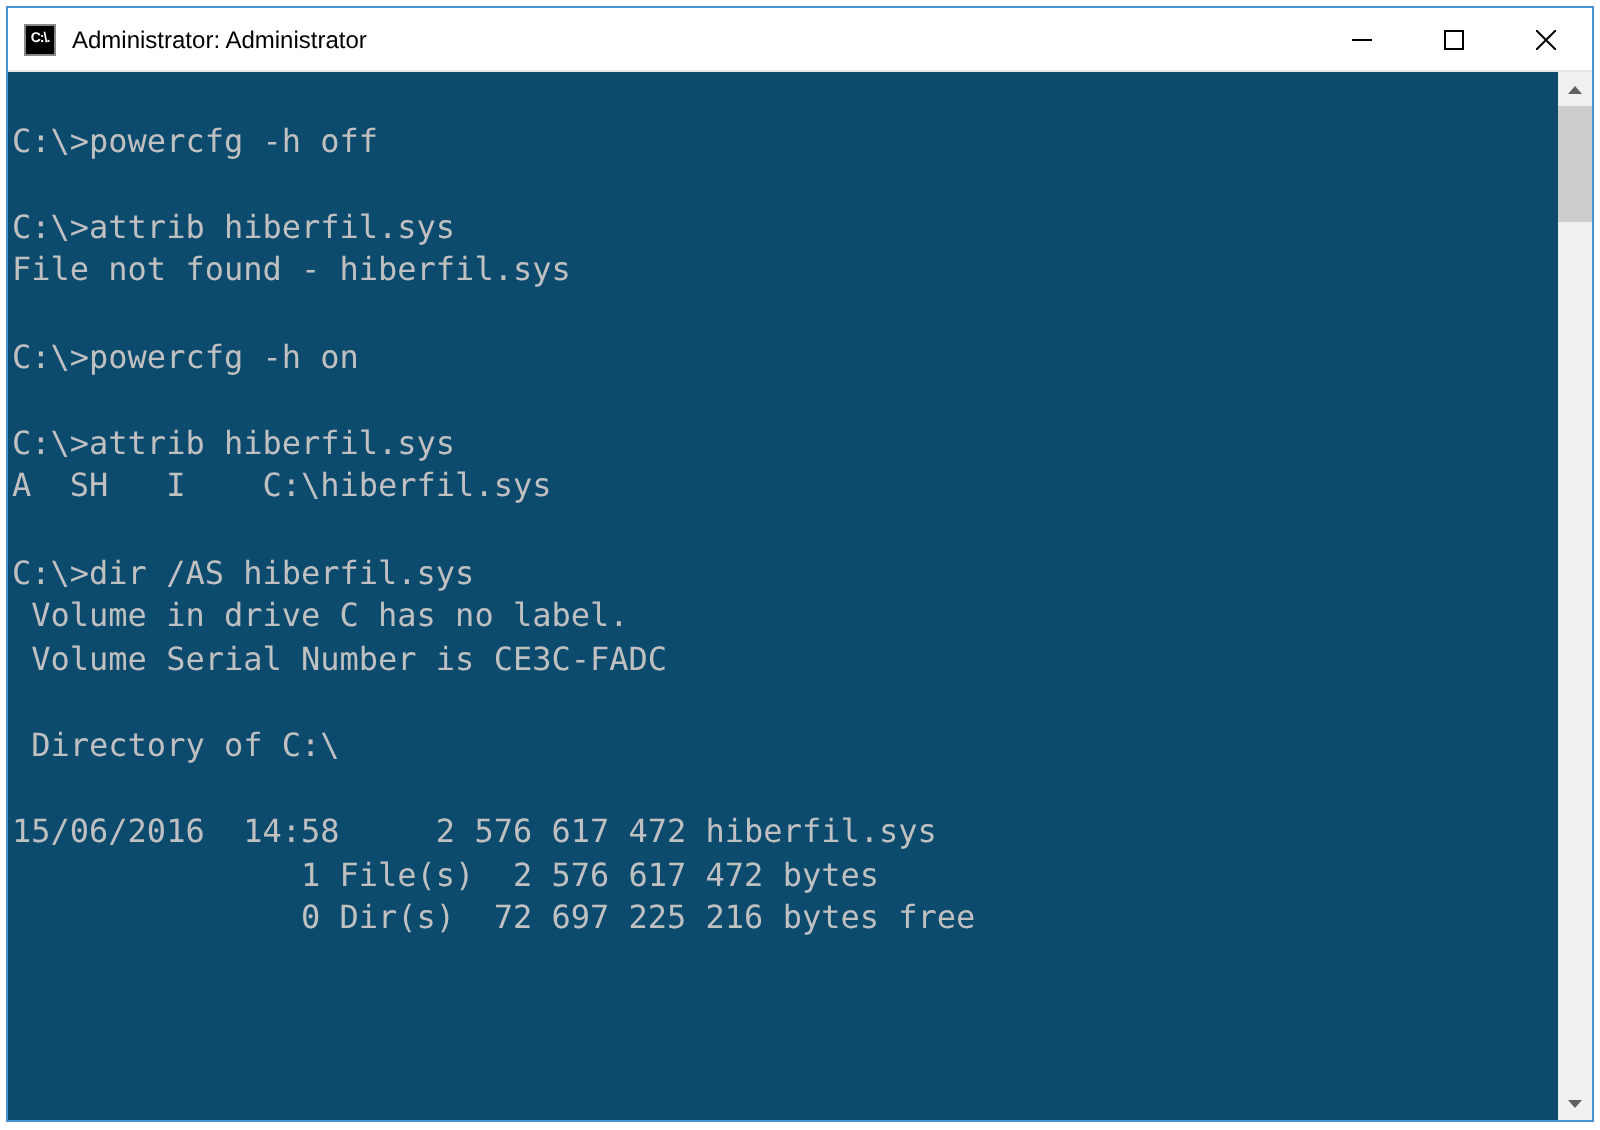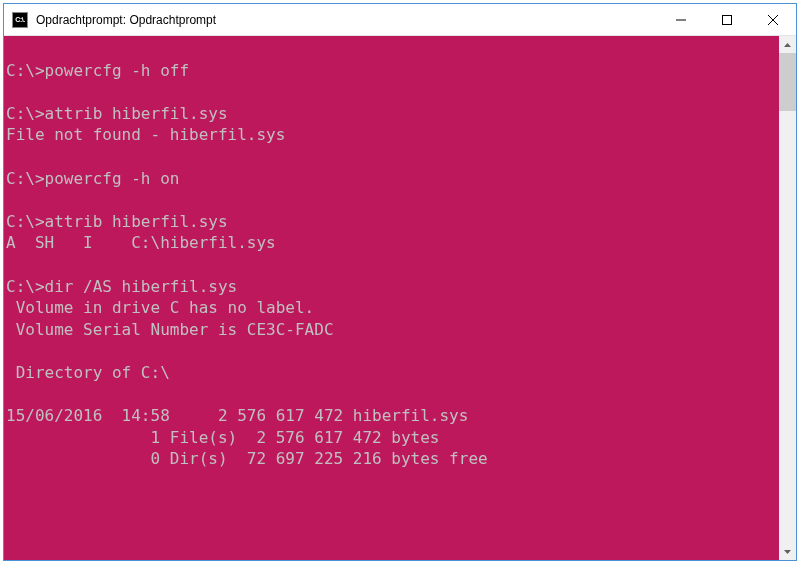--- a/index.html
+++ b/index.html
@@ -71,21 +71,21 @@
       fill: none;
     }
     .terminal-container {
       flex: 1;
       display: flex;
       background: #000;
       overflow: hidden;
     }
     .terminal {
       flex: 1;
-      background: #be185d;
+      background: #0c4a6e;
       color: #c0c0c0;
       font-family: "Consolas", "Lucida Console", monospace;
       font-size: 16px;
       line-height: 1.35;
       padding: 2px 0 20px 2px;
       white-space: pre;
       overflow: hidden;
     }
     .scrollbar {
       width: 17px;
@@ -117,21 +117,21 @@
       height: 58px;
       background: #cdcdcd;
     }
   </style>
 </head>
 <body>
 
 <div class="window">
   <div class="titlebar">
     <div class="titlebar-icon">C:\.</div>
-    <div class="titlebar-text">Opdrachtprompt: Opdrachtprompt</div>
+    <div class="titlebar-text">Administrator: Administrator</div>
     <div class="titlebar-controls">
       <button class="titlebar-btn">
         <svg width="10" height="10" viewBox="0 0 10 10">
             <path d="M0 5 L10 5"></path>
           </svg>
       </button>
       <button class="titlebar-btn">
         <svg width="10" height="10" viewBox="0 0 10 10">
             <rect x="0.5" y="0.5" width="9" height="9"></rect>
           </svg>

